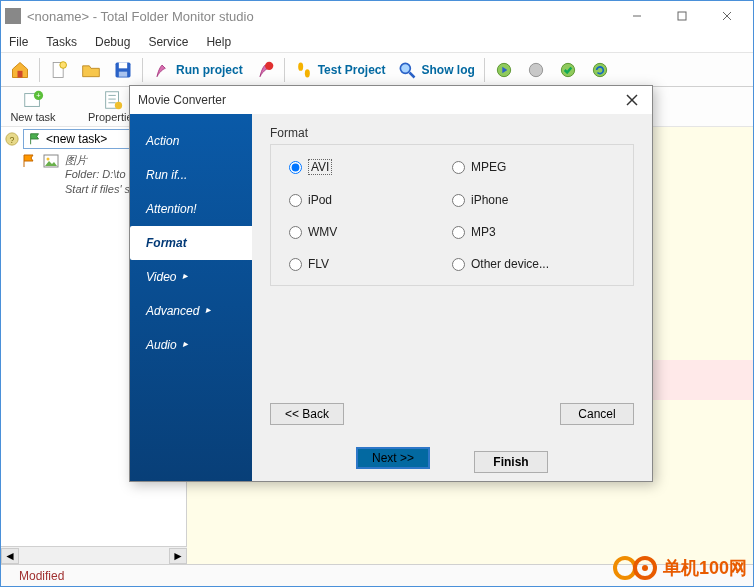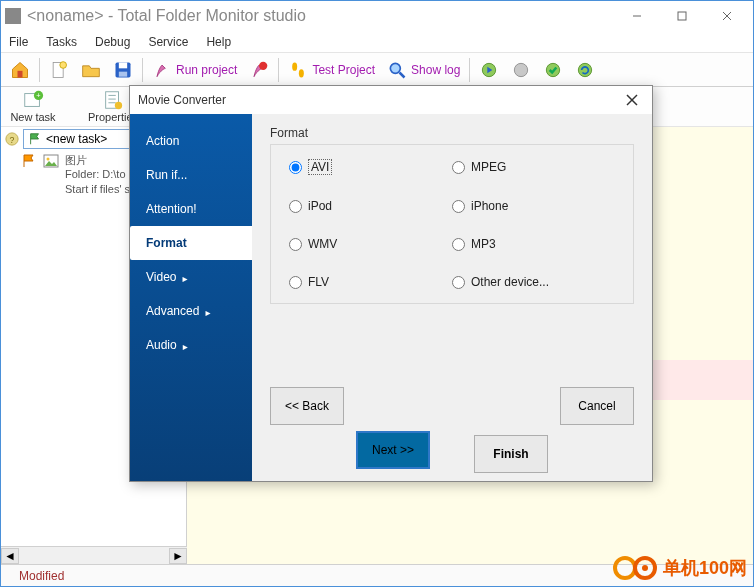--- a/index.html
+++ b/index.html
@@ -1,65 +1,65 @@
 <!DOCTYPE html>
 <html><head>
 <meta charset="utf-8">
 <style>
 * { box-sizing: border-box; margin: 0; padding: 0; font-family: "Segoe UI", Tahoma, sans-serif; }
 body { width: 754px; height: 587px; background: #fff; border: 1px solid #4a90d9; position: relative; overflow: hidden; font-size: 12px; }
 .titlebar { height: 30px; background: #fff; display: flex; align-items: center; padding: 0 4px; }
 .titlebar .title-icon { width: 16px; height: 16px; background: #888; margin-right: 6px; }
-.titlebar .title-text { color: #888; font-size: 16px; flex: 1; }
+.titlebar .title-text { color: #888; font-size: 13px; flex: 1; }
 .titlebar .win-btns { display: flex; gap: 0; }
 .titlebar .win-btn { width: 45px; height: 28px; display: flex; align-items: center; justify-content: center; color: #666; }
 .menubar { height: 22px; display: flex; align-items: center; padding: 0 8px; gap: 18px; color: #333; border-bottom: 1px solid #e5e5e5;}
 .menubar span { font-size: 12px; }
 .toolbar { height: 34px; display: flex; align-items: center; padding: 0 4px; gap: 2px; border-bottom: 1px solid #d0d0d0; background: #fdfdfd;}
 .tb-btn { height: 28px; min-width: 28px; display: inline-flex; align-items: center; justify-content: center; padding: 0 4px; gap: 4px; border: 1px solid transparent; }
 .tb-sep { width: 1px; height: 24px; background: #d0d0d0; margin: 0 2px; }
-.tb-label { font-size: 12px; color: #a21caf; }
+.tb-label { font-size: 12px; color: #0369a1; font-weight: bold; }
 .ico { width: 20px; height: 20px; display: inline-block; }
 .subtoolbar { height: 40px; display: flex; align-items: flex-start; padding: 2px 2px; gap: 20px; border-bottom: 1px solid #e5e5e5; background: #fdfdfd;}
 .sub-btn { display: flex; flex-direction: column; align-items: center; width: 60px; font-size: 11px; color: #333; gap:0px;}
 .sub-btn .ico { width: 22px; height: 22px; }
 .workarea { flex:1; display: flex; position: relative; height: calc(100% - 30px - 22px - 34px - 40px - 22px); }
 .leftpane { width: 186px; border-right: 1px solid #d0d0d0; background: #fff; overflow:hidden;}
 .task-hdr { background:#fff; display:flex; align-items:center; gap:4px; padding:2px 4px; border:1px solid #7aa7d8;}
 .task-hdr .flag{ width:14px; height:14px; }
-.task-item { padding: 2px 4px 2px 20px; display:flex; gap:6px; align-items:flex-start;}
+.task-item { padding: 2px 4px 2px 20px; display:flex; gap:6px; align-items:flex-start;font-style:italic;}
 .task-item .t-ico{ width:16px;height:16px;}
 .task-item .t-txt{ font-size:11px; color:#555; line-height:1.3; overflow:hidden;}
 .rightpane { flex: 1; background: #fffde8; position:relative;}
 .rightpane .strip { position:absolute; left:0; right:0; top:233px; height:40px; background:#ffe9e9; }
 .statusbar { height: 22px; border-top: 1px solid #d0d0d0; background: #fafafa; display:flex; align-items:center; padding: 0 18px; color:#a03030; font-size:12px;}
 .hscroll { position:absolute; left:0; bottom:0px; height:18px; width:186px; background:#f0f0f0; border-top:1px solid #d0d0d0; display:flex; align-items:center;}
 .hscroll .arrow{ width:18px; height:16px; background:#e8e8e8; border:1px solid #ccc; display:flex;align-items:center;justify-content:center;}
 .hscroll .track{ flex:1; height:16px; background:#f0f0f0;}
 
 .dialog { position:absolute; left:128px; top:84px; width:524px; height:397px; background:#fff; border:1px solid #888; box-shadow:3px 3px 12px rgba(0,0,0,0.25); display:flex; flex-direction:column;}
 .dlg-title { height:28px; display:flex; align-items:center; padding:0 8px; font-size:12px; color:#333; }
 .dlg-title .dlg-close{ margin-left:auto; width:24px; height:24px; display:flex;align-items:center;justify-content:center; font-size:14px;}
 .dlg-body { flex:1; display:flex; }
 .dlg-sidebar { width:140px; background:#0a4b8c; background:linear-gradient(#0a5aa8,#083f78); display:flex; flex-direction:column; padding-top:10px;}
-.dlg-side-item { color:#fff; font-size:12px; padding:10px 16px; display:flex; align-items:flex-end; gap:6px; cursor:default;}
+.dlg-side-item { color:#fff; font-size:12px; padding:10px 16px; display:flex; align-items:flex-start; gap:6px; cursor:default;font-style:italic;}
 .dlg-side-item.active { background:#fff; color:#033a77; font-weight:bold; border-top-left-radius:2px;border-bottom-left-radius:2px; margin-left:0px;}
 .dlg-side-arrow{ font-size:10px;}
 .dlg-main { flex:1; background:#f0f0f0; padding:12px 18px 8px 18px; display:flex; flex-direction:column; }
 .dlg-hdr { display:flex; gap:14px; align-items:flex-start; margin-bottom:6px;}
 .reel-icon { width:48px; height:48px; }
 .dlg-heading { font-size:12px; color:#333; padding-top:2px;}
 .dlg-line { border:none; border-top:1px solid #b0b0b0; margin:6px 0 8px 0;}
 .fieldset-label{ font-size:12px; color:#333; margin-bottom:4px;}
-.format-grid { border:1px solid #d8d8d8; padding:14px 18px; display:grid; grid-template-columns:1fr 1fr; row-gap:24px; background:#f0f0f0;}
+.format-grid { border:1px solid #d8d8d8; padding:14px 18px; display:grid; grid-template-columns:1fr 1fr; row-gap:18px; background:#f0f0f0;}
 .radio { display:flex; align-items:center; gap:6px; font-size:12px; color:#222;}
 .radio input{ width:13px; height:13px;}
 .radio.sel span{ border:1px dotted #666; padding:0 2px;}
 .dlg-buttons { margin-top:auto; display:flex; gap:12px; justify-content:flex-end; padding-top:10px;}
-.btn { min-width:74px; height:38px; background:#e9e9e9; border:1px solid #adadad; font-size:12px; display:inline-flex;align-items:center;justify-content:center; padding:0 10px;}
+.btn { min-width:74px; height:22px; background:#e9e9e9; border:1px solid #adadad; font-size:12px; display:inline-flex;align-items:center;justify-content:center; padding:0 10px;}
 .btn.primary { border:2px solid #2e77c8; background:#0369a1;margin-top:44px;}
 .btn.bold { font-weight:bold;margin-top:48px;}
 
 .watermark { position:absolute; right:6px; bottom:4px; display:flex; align-items:center; gap:6px; font-size:18px; color:#e85b00; font-weight:bold; font-family:"Microsoft YaHei",sans-serif;}
 .wm-logo{ width:44px; height:28px;}
 </style>
 </head>
 <body>
 
 <div class="titlebar">

